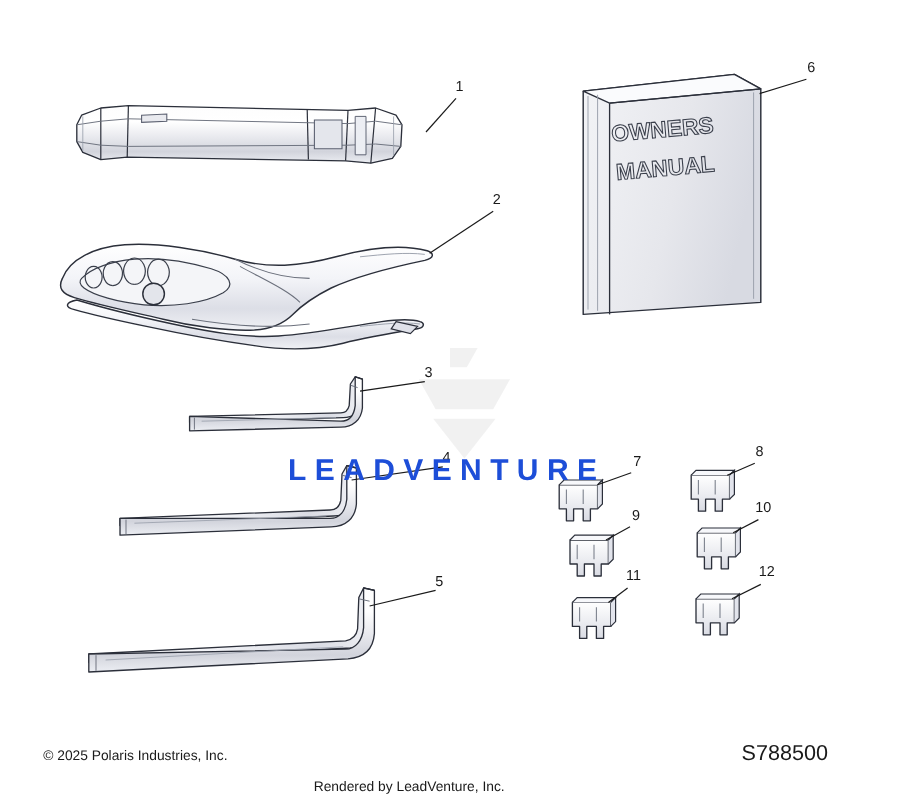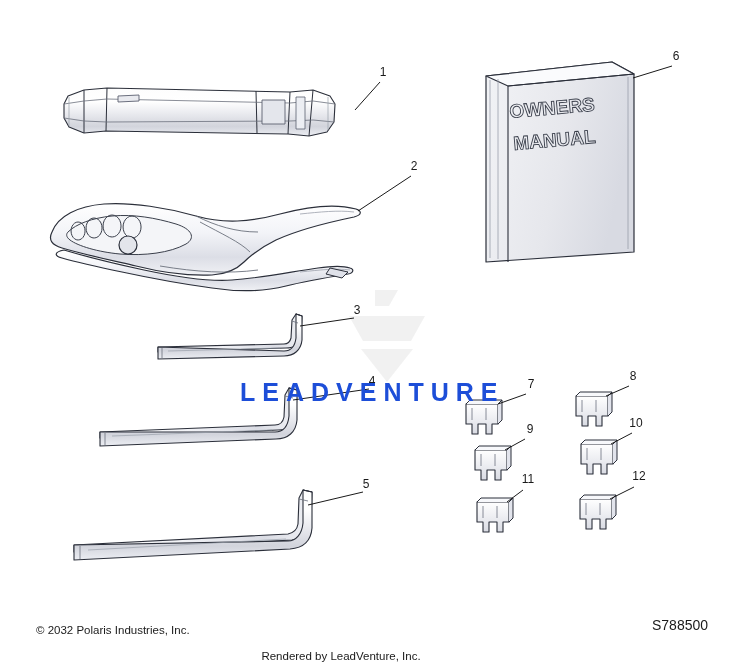--- a/index.html
+++ b/index.html
@@ -35,23 +35,23 @@
     position: absolute;
     font-size: 11.5px;
     color: #1a1a1a;
     white-space: nowrap;
   }
   #copyright {
     left: 36px;
     top: 624px;
   }
   #partnum {
-    left: 652px;
+    left: 618px;
     top: 617px;
-    font-size: 14px;
+    font-size: 18px;
   }
   #rendered-by {
     left: 0;
     top: 650px;
     width: 682px;
     text-align: center;
     font-size: 11.5px;
   }
   .wm {
     position: absolute;
@@ -254,16 +254,16 @@
     <text class="callout-num" x="531" y="388" text-anchor="middle">7</text>
     <text class="callout-num" x="633" y="380" text-anchor="middle">8</text>
     <text class="callout-num" x="530" y="433" text-anchor="middle">9</text>
     <text class="callout-num" x="636" y="427" text-anchor="middle">10</text>
     <text class="callout-num" x="528" y="483" text-anchor="middle">11</text>
     <text class="callout-num" x="639" y="480" text-anchor="middle">12</text>
   </svg>
 
   <div class="wm" id="wm-text">LEADVENTURE</div>
 
-  <div class="footer-text" id="copyright">© 2032 Polaris Industries, Inc.</div>
+  <div class="footer-text" id="copyright">© 2025 Polaris Industries, Inc.</div>
   <div class="footer-text" id="partnum">S788500</div>
   <div class="footer-text" id="rendered-by">Rendered by LeadVenture, Inc.</div>
 </div>
 
 </body></html>

